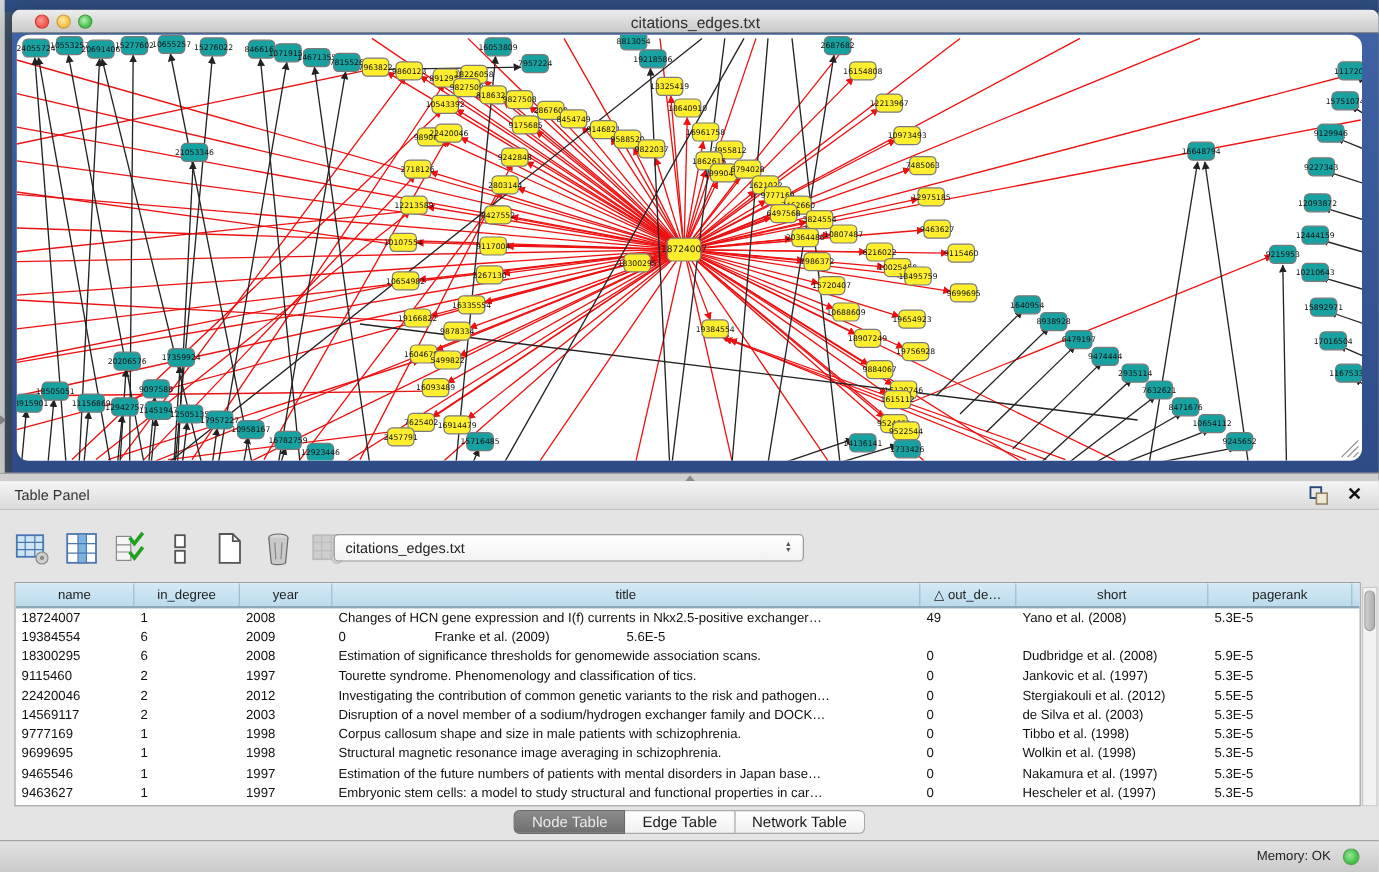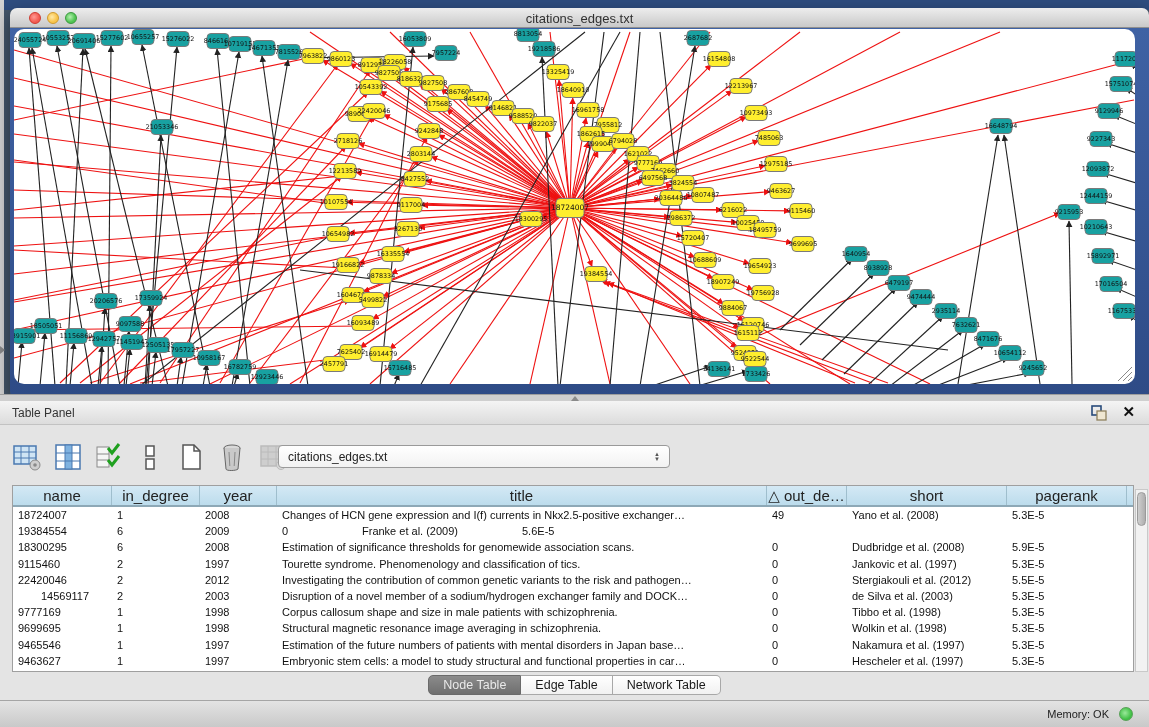--- a/index.html
+++ b/index.html
@@ -54,21 +54,21 @@
     font-size:12px; color:#222; display:flex; align-items:center; padding-left:9px; }
   #combo-stepper { position:absolute; right:6px; top:2px; width:12px; height:18px;
     display:flex; flex-direction:column; align-items:center; justify-content:center; color:#555; }
   #combo-stepper span { font-size:6px; line-height:5px; }
 
   
   #data-table { position:absolute; left:12px; top:84px; width:1122px; height:187px;
     background:#fff; border:1px solid #9f9f9f; overflow:hidden; }
   #thead { display:flex; height:21px; background:linear-gradient(#d4e9f5,#bcdcec);
     border-bottom:2px solid #8da8b6; }
-  .th { font-size:15px; color:#222; text-align:center; line-height:20px;
+  .th { font-size:11px; color:#222; text-align:center; line-height:20px;
     border-right:1px solid #9fbecd; overflow:hidden; white-space:nowrap; }
   .tr { display:flex; height:16.2px; }
   .td { font-size:11px; color:#111; line-height:16px; padding-left:5px;
     overflow:hidden; white-space:nowrap; }
   #tbody-scrollbar { position:absolute; right:1px; top:88px; width:13px; height:183px;
     background:#f2f2f2; border:1px solid #c9c9c9; }
   #tbody-scrollbar .thumb { position:absolute; left:1px; top:2px; width:9px; height:34px;
     background:linear-gradient(90deg,#cfcfcf,#aeaeae); border-radius:5px; border:1px solid #9a9a9a; }
 
   
@@ -688,21 +688,21 @@
           <div class="tr">
             <div class="td" style="width: 99px;">22420046</div>
             <div class="td" style="width: 88px;">2</div>
             <div class="td" style="width: 77px;">2012</div>
             <div class="td" style="width: 490px;">Investigating the contribution of common genetic variants to the risk and pathogen…</div>
             <div class="td" style="width: 80px;">0</div>
             <div class="td" style="width: 160px;">Stergiakouli et al. (2012)</div>
             <div class="td" style="width: 120px;">5.5E-5</div>
           </div>
           <div class="tr">
-            <div class="td" style="width: 99px; text-align: center;">14569117</div>
+            <div class="td" style="width: 99px;">14569117</div>
             <div class="td" style="width: 88px;">2</div>
             <div class="td" style="width: 77px;">2003</div>
             <div class="td" style="width: 490px;">Disruption of a novel member of a sodium/hydrogen exchanger family and DOCK…</div>
             <div class="td" style="width: 80px;">0</div>
             <div class="td" style="width: 160px;">de Silva et al. (2003)</div>
             <div class="td" style="width: 120px;">5.3E-5</div>
           </div>
           <div class="tr">
             <div class="td" style="width: 99px;">9777169</div>
             <div class="td" style="width: 88px;">1</div>

